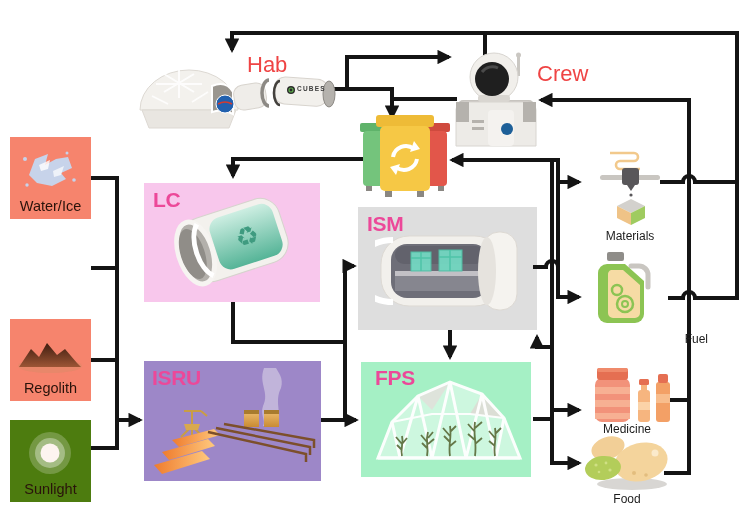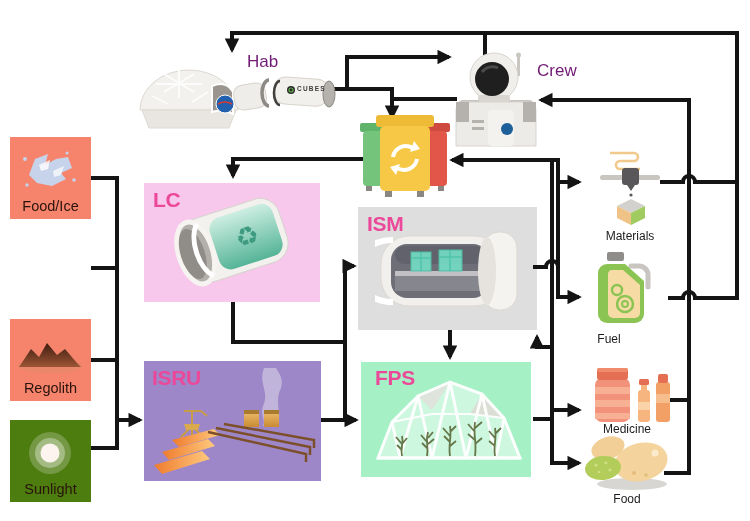--- a/index.html
+++ b/index.html
@@ -5,21 +5,21 @@
   html,body{margin:0;padding:0;background:#fff;}
   #stage{position:relative;width:750px;height:521px;background:#ffffff;overflow:hidden;
          font-family:"Liberation Sans",sans-serif;}
   .abs{position:absolute;}
   .layer{position:absolute;left:0;top:0;width:750px;height:521px;}
   .box{position:absolute;}
   .input-box{position:absolute;left:10px;width:81px;height:82px;}
   .input-label{position:absolute;left:0;right:0;bottom:5px;text-align:center;
                font-size:14.5px;color:#2a130b;}
   .module-title{position:absolute;font-size:21px;font-weight:bold;color:#ec4899;letter-spacing:-0.3px;}
-  .node-label{position:absolute;font-size:17px;color:#701a75;}
+  .node-label{position:absolute;font-size:22px;color:#ef4444;}
   .out-label{position:absolute;width:100px;text-align:center;font-size:12px;color:#1c1c1c;}
   .cubes-text{position:absolute;font-size:6.5px;letter-spacing:1.2px;color:#3c3c3c;font-weight:bold;}
   svg{display:block;}
 </style>
 </head>
 <body>
 
 <div id="stage">
 
   <div class="box" style="left: 144px; top: 183px; width: 176px; height: 119px; background-color: rgb(248, 199, 236);"></div>
@@ -30,21 +30,21 @@
   <div class="input-box" style="top: 137px; background-color: rgb(246, 132, 109);">
     <svg class="abs" style="left:5px;top:8px" width="70" height="50" viewBox="0 0 70 50">
       <polygon points="14,30 20,14 33,9 30,20 41,14 53,12 57,23 46,28 51,34 37,41 22,38 18,34" fill="#c7d3ea"></polygon>
       <polygon points="24,20 35,15 33,24 26,26" fill="#ffffff" opacity="0.8"></polygon>
       <polygon points="38,26 49,21 46,30 39,32" fill="#ffffff" opacity="0.7"></polygon>
       <circle cx="10" cy="14" r="2" fill="#c7d3ea"></circle>
         <circle cx="12" cy="40" r="1.7" fill="#c7d3ea"></circle>
       <circle cx="59" cy="35" r="1.8" fill="#c7d3ea"></circle>
         <circle cx="52" cy="8" r="1.5" fill="#c7d3ea"></circle>
     </svg>
-    <div class="input-label">Food/Ice</div>
+    <div class="input-label">Water/Ice</div>
   </div>
 
 
   <div class="input-box" style="top: 319px; background-color: rgb(246, 132, 109);">
     <svg class="abs" style="left:5px;top:8px" width="70" height="50" viewBox="0 0 70 50">
       <defs>
           <linearGradient id="mtn" x1="0" y1="0" x2="0" y2="1">
         <stop offset="0" stop-color="#3f1d10"></stop>
             <stop offset="1" stop-color="#9c5535"></stop>
           </linearGradient>
@@ -260,21 +260,21 @@
 
   <svg class="abs" style="left:595px;top:250px" width="62" height="84" viewBox="0 0 62 84">
     <rect x="12" y="2" width="17" height="9" rx="2" fill="#8f8d89"></rect>
     <path d="M36 16 h8 a9 9 0 0 1 9 9 v12" stroke="#c9c6c1" stroke-width="5" fill="none" stroke-linecap="round"></path>
     <path d="M12 14 h18 l19 17 v33 a9 9 0 0 1 -9 9 h-28 a9 9 0 0 1 -9 -9 v-41 a9 9 0 0 1 9 -9 z" fill="#8cc453"></path>
     <path d="M16 20 h12 l17 15 v28 a5 5 0 0 1 -5 5 h-22 a5 5 0 0 1 -5 -5 v-38 a5 5 0 0 1 3 -5 z" fill="#f6dba4"></path>
     <circle cx="22" cy="40" r="5" stroke="#8cc453" stroke-width="2.5" fill="none"></circle>
     <circle cx="30" cy="54" r="8" stroke="#8cc453" stroke-width="2.5" fill="none"></circle>
     <circle cx="30" cy="54" r="3" stroke="#8cc453" stroke-width="2" fill="none"></circle>
   </svg>
-  <div class="out-label" style="left:559px;top:332px;">Fuel</div>
+  <div class="out-label" style="left:608px;top:332px;text-align:right;">Fuel</div>
 
   <svg class="abs" style="left:588px;top:366px" width="84" height="58" viewBox="0 0 84 58">
     <rect x="7" y="12" width="35" height="44" rx="7" fill="#f2927a"></rect>
     <rect x="7" y="21" width="35" height="7" fill="#f7b093"></rect>
     <rect x="7" y="34" width="35" height="7" fill="#f7b093"></rect>
     <rect x="7" y="47" width="35" height="6" fill="#f7b093"></rect>
     <rect x="9" y="2" width="31" height="12" rx="3" fill="#e56f52"></rect>
     <rect x="9" y="2" width="31" height="4" rx="2" fill="#ef8a6b"></rect>
     <rect x="50" y="24" width="12" height="32" rx="3" fill="#f6b57f"></rect>
     <rect x="53" y="18" width="6" height="7" fill="#f6b57f"></rect>

